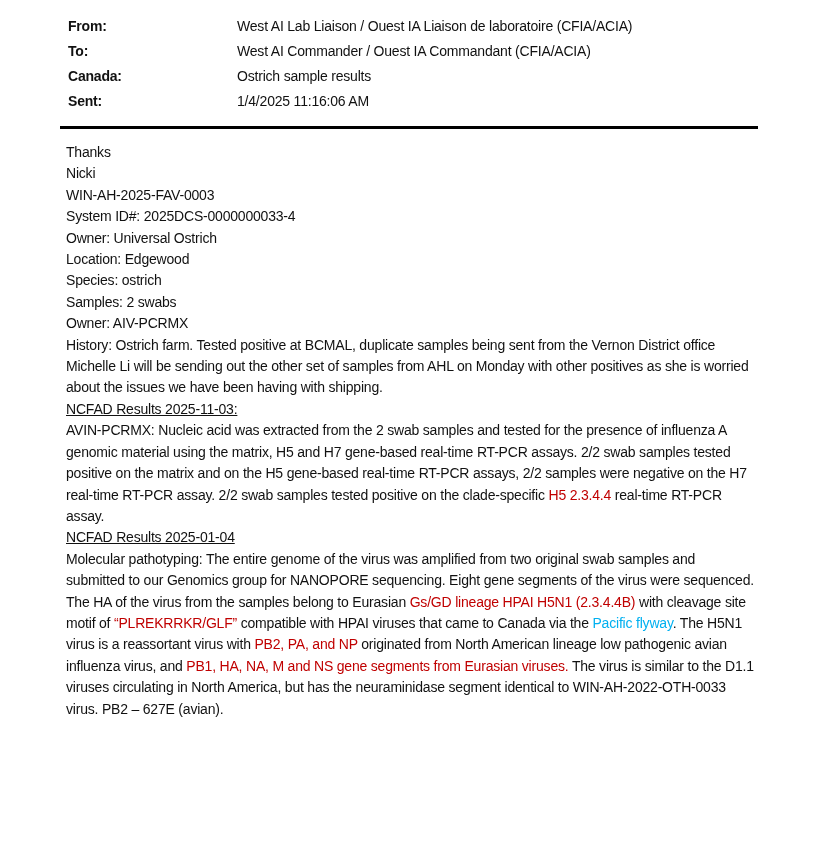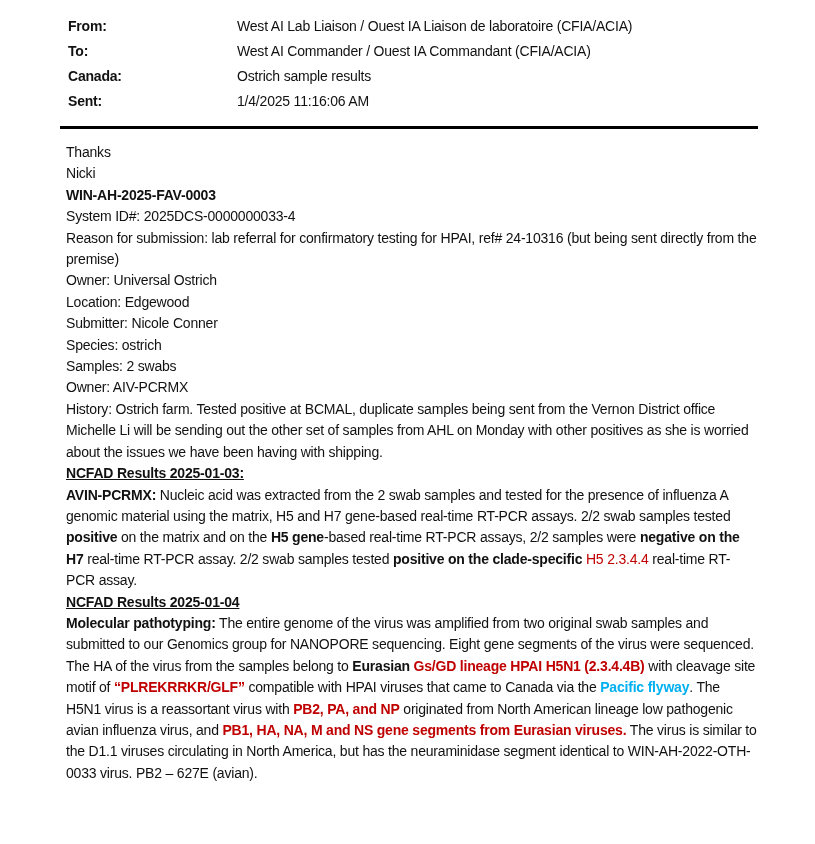--- a/index.html
+++ b/index.html
@@ -20,21 +20,21 @@
   .header-label { font-weight:700; flex:0 0 169px; }
   .header-value { flex:1; }
 
   .header-rule {
     border:none; border-top:3px solid var(--rule);
     margin:10px 0 13px -6px; width:698px; height:0;
   }
 
   .para { line-height:21.4px; min-height:21.4px; }
   .seg { white-space:pre-wrap; }
-  .bold { font-weight:700; }
+  .bold { font-weight:400; }
   .underline { text-decoration:underline; }
   .red { color:var(--red); }
   .cyan { color:var(--cyan); }
 </style>
 </head>
 <body>
 
 <div class="page">
   <div class="email-header">
       <div class="header-row">
@@ -53,26 +53,24 @@
         <span class="header-label">Sent:</span>
         <span class="header-value">1/4/2025 11:16:06 AM</span>
       </div>
     </div>
   <hr class="header-rule">
   <div class="email-body">
       <div class="para"><span class="seg">Thanks</span></div>
       <div class="para"><span class="seg">Nicki</span></div>
       <div class="para"><span class="seg bold">WIN-AH-2025-FAV-0003</span></div>
       <div class="para"><span class="seg">System ID#: 2025DCS-0000000033-4</span></div>
-      <div class="para"><span class="seg">Reason for submission: lab referral for confirmatory testing for HPAI, ref# 24-10316 (but being sent directly from the premise)</span></div>
       <div class="para"><span class="seg">Owner: Universal Ostrich</span></div>
       <div class="para"><span class="seg">Location: Edgewood</span></div>
-      <div class="para"><span class="seg">Submitter: Nicole Conner</span></div>
       <div class="para"><span class="seg">Species: ostrich</span></div>
       <div class="para"><span class="seg">Samples: 2 swabs</span></div>
       <div class="para"><span class="seg">Owner: AIV-PCRMX</span></div>
       <div class="para"><span class="seg">History: Ostrich farm. Tested positive at BCMAL, duplicate samples being sent from the Vernon District office Michelle Li will be sending out the other set of samples from AHL on Monday with other positives as she is worried about the issues we have been having with shipping.</span></div>
-      <div class="para"><span class="seg bold underline">NCFAD Results 2025-01-03:</span></div>
+      <div class="para"><span class="seg bold underline">NCFAD Results 2025-11-03:</span></div>
       <div class="para"><span class="seg bold">AVIN-PCRMX:</span><span class="seg"> Nucleic acid was extracted from the 2 swab samples and tested for the presence of influenza A genomic material using the matrix, H5 and H7 gene-based real-time RT-PCR assays. 2/2 swab samples tested </span><span class="seg bold">positive</span><span class="seg"> on the matrix and on the </span><span class="seg bold">H5 gene</span><span class="seg">-based real-time RT-PCR assays, 2/2 samples were </span><span class="seg bold">negative on the H7</span><span class="seg"> real-time RT-PCR assay. 2/2 swab samples tested </span><span class="seg bold">positive on the clade-specific</span><span class="seg"> </span><span class="seg red">H5 2.3.4.4</span><span class="seg"> real-time RT-PCR assay.</span></div>
       <div class="para"><span class="seg bold underline">NCFAD Results 2025-01-04</span></div>
       <div class="para"><span class="seg bold">Molecular pathotyping:</span><span class="seg"> The entire genome of the virus was amplified from two original swab samples and submitted to our Genomics group for NANOPORE sequencing. Eight gene segments of the virus were sequenced. The HA of the virus from the samples belong to </span><span class="seg bold">Eurasian </span><span class="seg red bold">Gs/GD lineage HPAI H5N1 (2.3.4.4B)</span><span class="seg"> with cleavage site motif of </span><span class="seg red bold">“PLREKRRKR/GLF”</span><span class="seg"> compatible with HPAI viruses that came to Canada via the </span><span class="seg cyan bold">Pacific flyway</span><span class="seg">. The H5N1 virus is a reassortant virus with </span><span class="seg red bold">PB2, PA, and NP</span><span class="seg"> originated from North American lineage low pathogenic avian influenza virus, and </span><span class="seg red bold">PB1, HA, NA, M and NS gene segments from Eurasian viruses.</span><span class="seg"> The virus is similar to the D1.1 viruses circulating in North America, but has the neuraminidase segment identical to WIN-AH-2022-OTH-0033 virus. PB2 – 627E (avian).</span></div>
     </div>
 </div>
 
 </body></html>

